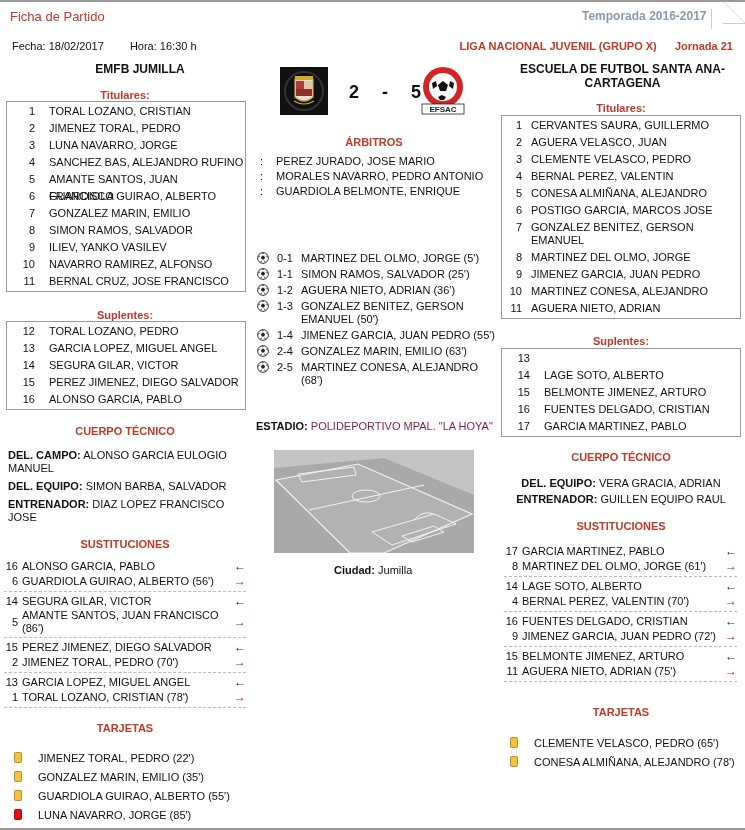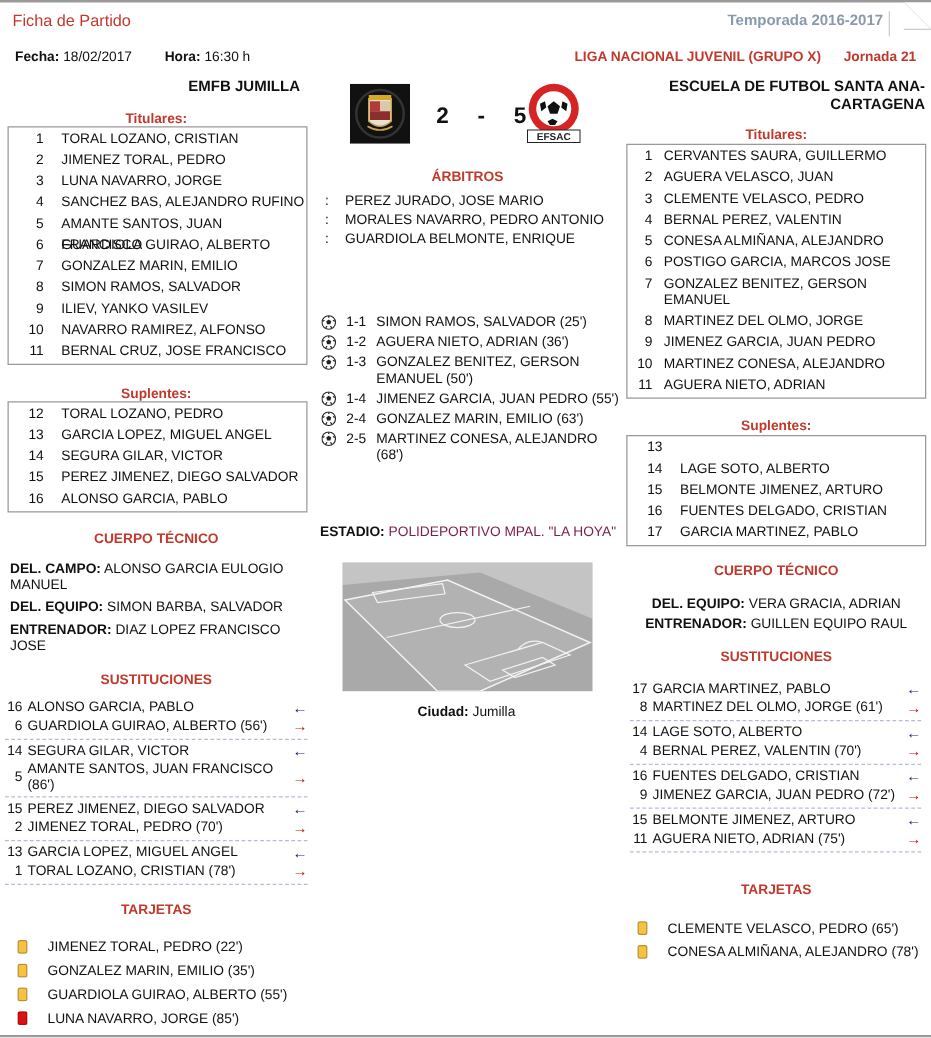--- a/index.html
+++ b/index.html
@@ -18,26 +18,26 @@
   .season {
     position: absolute; left: 582px; top: 7px; color: #8a9aac; font-weight: bold; font-size: 12px;
     padding-right: 4px; height: 20px; border-right: 1px solid #ccc;
   }
   .fold {
     position: absolute; right: 0; top: 0; width: 22px; height: 22px;
     background: linear-gradient(225deg, #fff 0 48%, #ddd 49%, #f5f5f5 51%, #fff 52%);
     border-bottom: 1px solid #ccc;
   }
   .meta { position: absolute; left: 12px; top: 38px; font-size: 11px; }
-  .meta b { font-weight: bold; }
+  .meta b { font-weight: normal; }
   .meta .sp { display: inline-block; width: 20px; }
   .league { position: absolute; right: 12px; top: 38px; color: #c0392b; font-weight: bold; font-size: 11px; }
   .league .sp { display: inline-block; width: 12px; }
 
-  .team-name { position: absolute; font-weight: bold; font-size: 12px; text-align: right; }
+  .team-name { position: absolute; font-weight: bold; font-size: 12px; text-align: center; }
   .crest { position: absolute; width: 48px; height: 48px; }
   .score { position: absolute; left: 349px; top: 80px; font-size: 18px; font-weight: bold; letter-spacing: 1px; }
 
   .sec-title { position: absolute; color: #c0392b; font-weight: bold; font-size: 11px; text-align: center; }
 
   .box { position: absolute; border: 1px solid #999; background: #fff; padding: 1px 0; }
   .box .row { display: flex; height: 17px; line-height: 17px; font-size: 11px; }
   .box .row .n { width: 28px; text-align: right; padding-right: 14px; flex: none; box-sizing: content-box; }
   .box.r .row .n { width: 20px; padding-right: 9px; }
   .box .row.two { height: 30px; line-height: 13px; padding-top: 2px; }
@@ -282,20 +282,29 @@
     </div>
 
   <div class="sec-title" style="left:256px;top:134px;width:236px;">ÁRBITROS</div>
   <div class="ref-list" id="referees" style="left:258px;top:152px;width:236px;">
       <div class="row"><span class="c">:</span><span>PEREZ JURADO, JOSE MARIO</span></div>
       <div class="row"><span class="c">:</span><span>MORALES NAVARRO, PEDRO ANTONIO</span></div>
       <div class="row"><span class="c">:</span><span>GUARDIOLA BELMONTE, ENRIQUE</span></div>
     </div>
 
   <div class="goal-list" id="goals" style="left:257px;top:250px;width:240px;">
+      <div class="row">
+        <span class="ball"><svg width="12" height="12" viewBox="0 0 12 12">
+            <circle cx="6" cy="6" r="5.4" fill="#fff" stroke="#222" stroke-width="0.9"></circle>
+            <polygon points="6,3.6 8,5 7.3,7.4 4.7,7.4 4,5" fill="#222"></polygon>
+            <path d="M1.2 5 L2.6 4.2 M10.8 5 L9.4 4.2 M3.6 10.3 L4.6 8.8 M8.4 10.3 L7.4 8.8 M6 0.7 L6 2.2" stroke="#222" stroke-width="1"></path>
+          </svg></span>
+        <span class="sc">0-1</span>
+        <span>MARTINEZ DEL OLMO, JORGE (5')</span>
+      </div>
       <div class="row">
         <span class="ball"><svg width="12" height="12" viewBox="0 0 12 12">
             <circle cx="6" cy="6" r="5.4" fill="#fff" stroke="#222" stroke-width="0.9"></circle>
             <polygon points="6,3.6 8,5 7.3,7.4 4.7,7.4 4,5" fill="#222"></polygon>
             <path d="M1.2 5 L2.6 4.2 M10.8 5 L9.4 4.2 M3.6 10.3 L4.6 8.8 M8.4 10.3 L7.4 8.8 M6 0.7 L6 2.2" stroke="#222" stroke-width="1"></path>
           </svg></span>
         <span class="sc">1-1</span>
         <span>SIMON RAMOS, SALVADOR (25')</span>
       </div>
       <div class="row">

